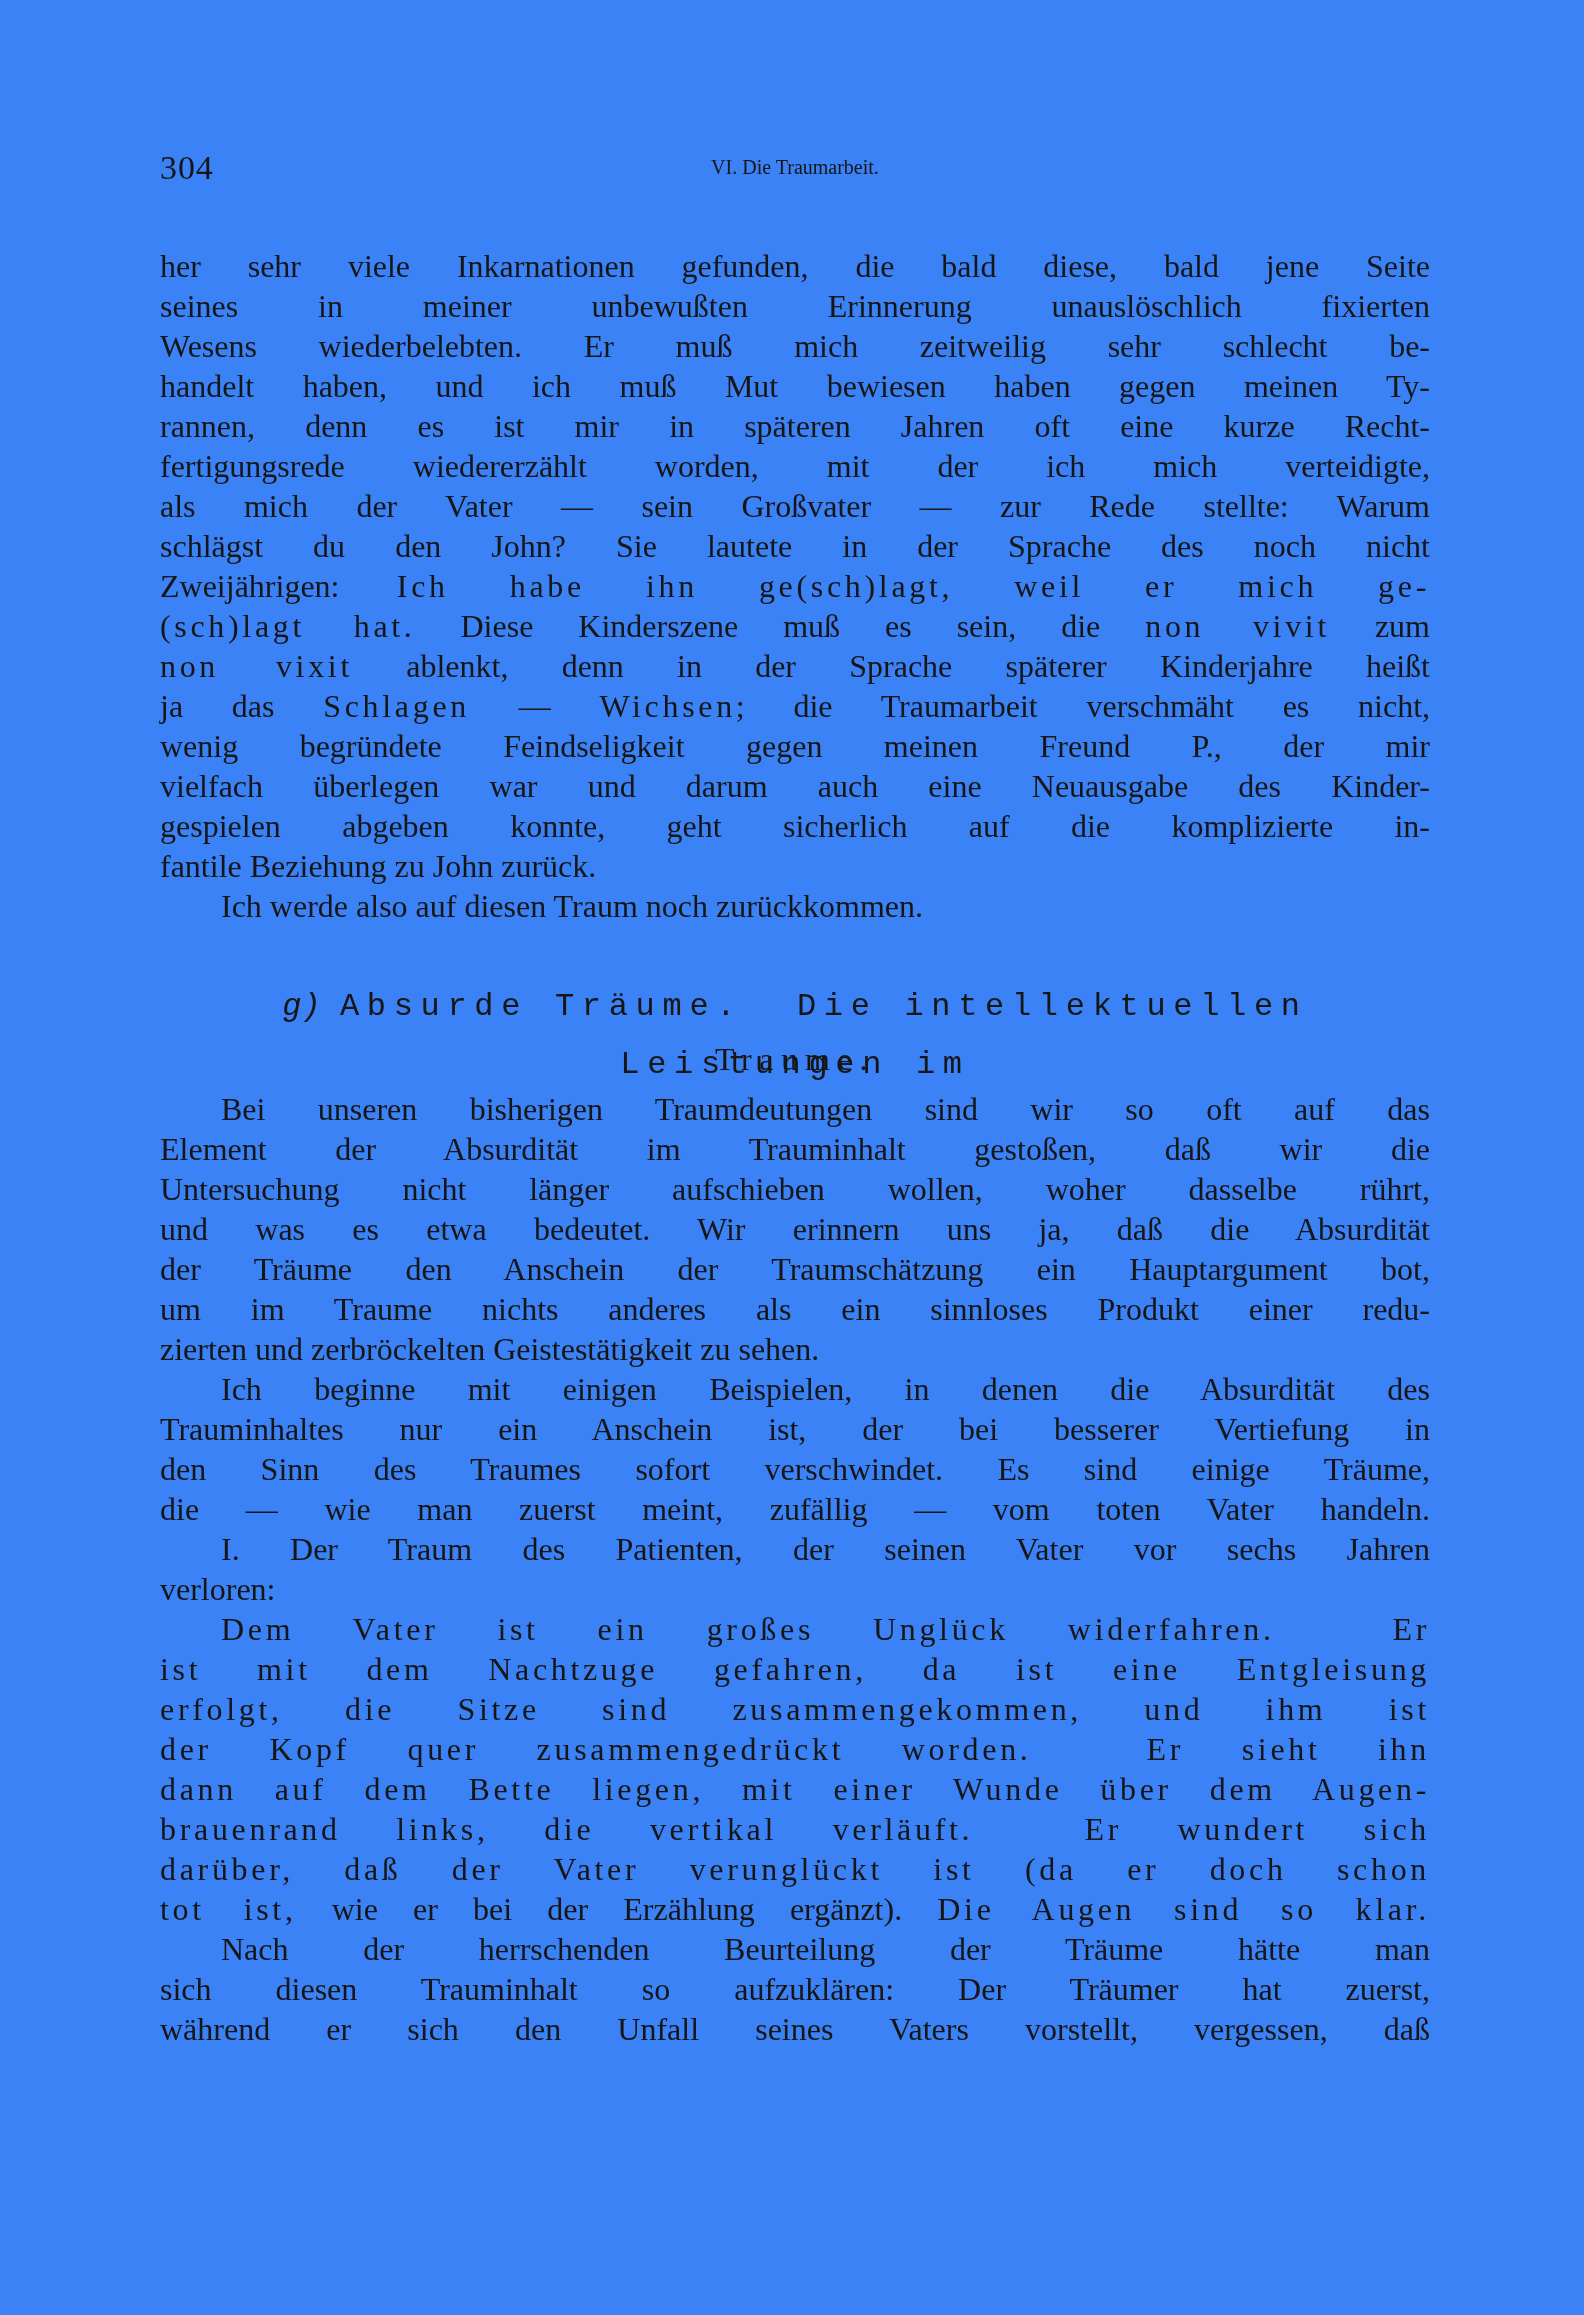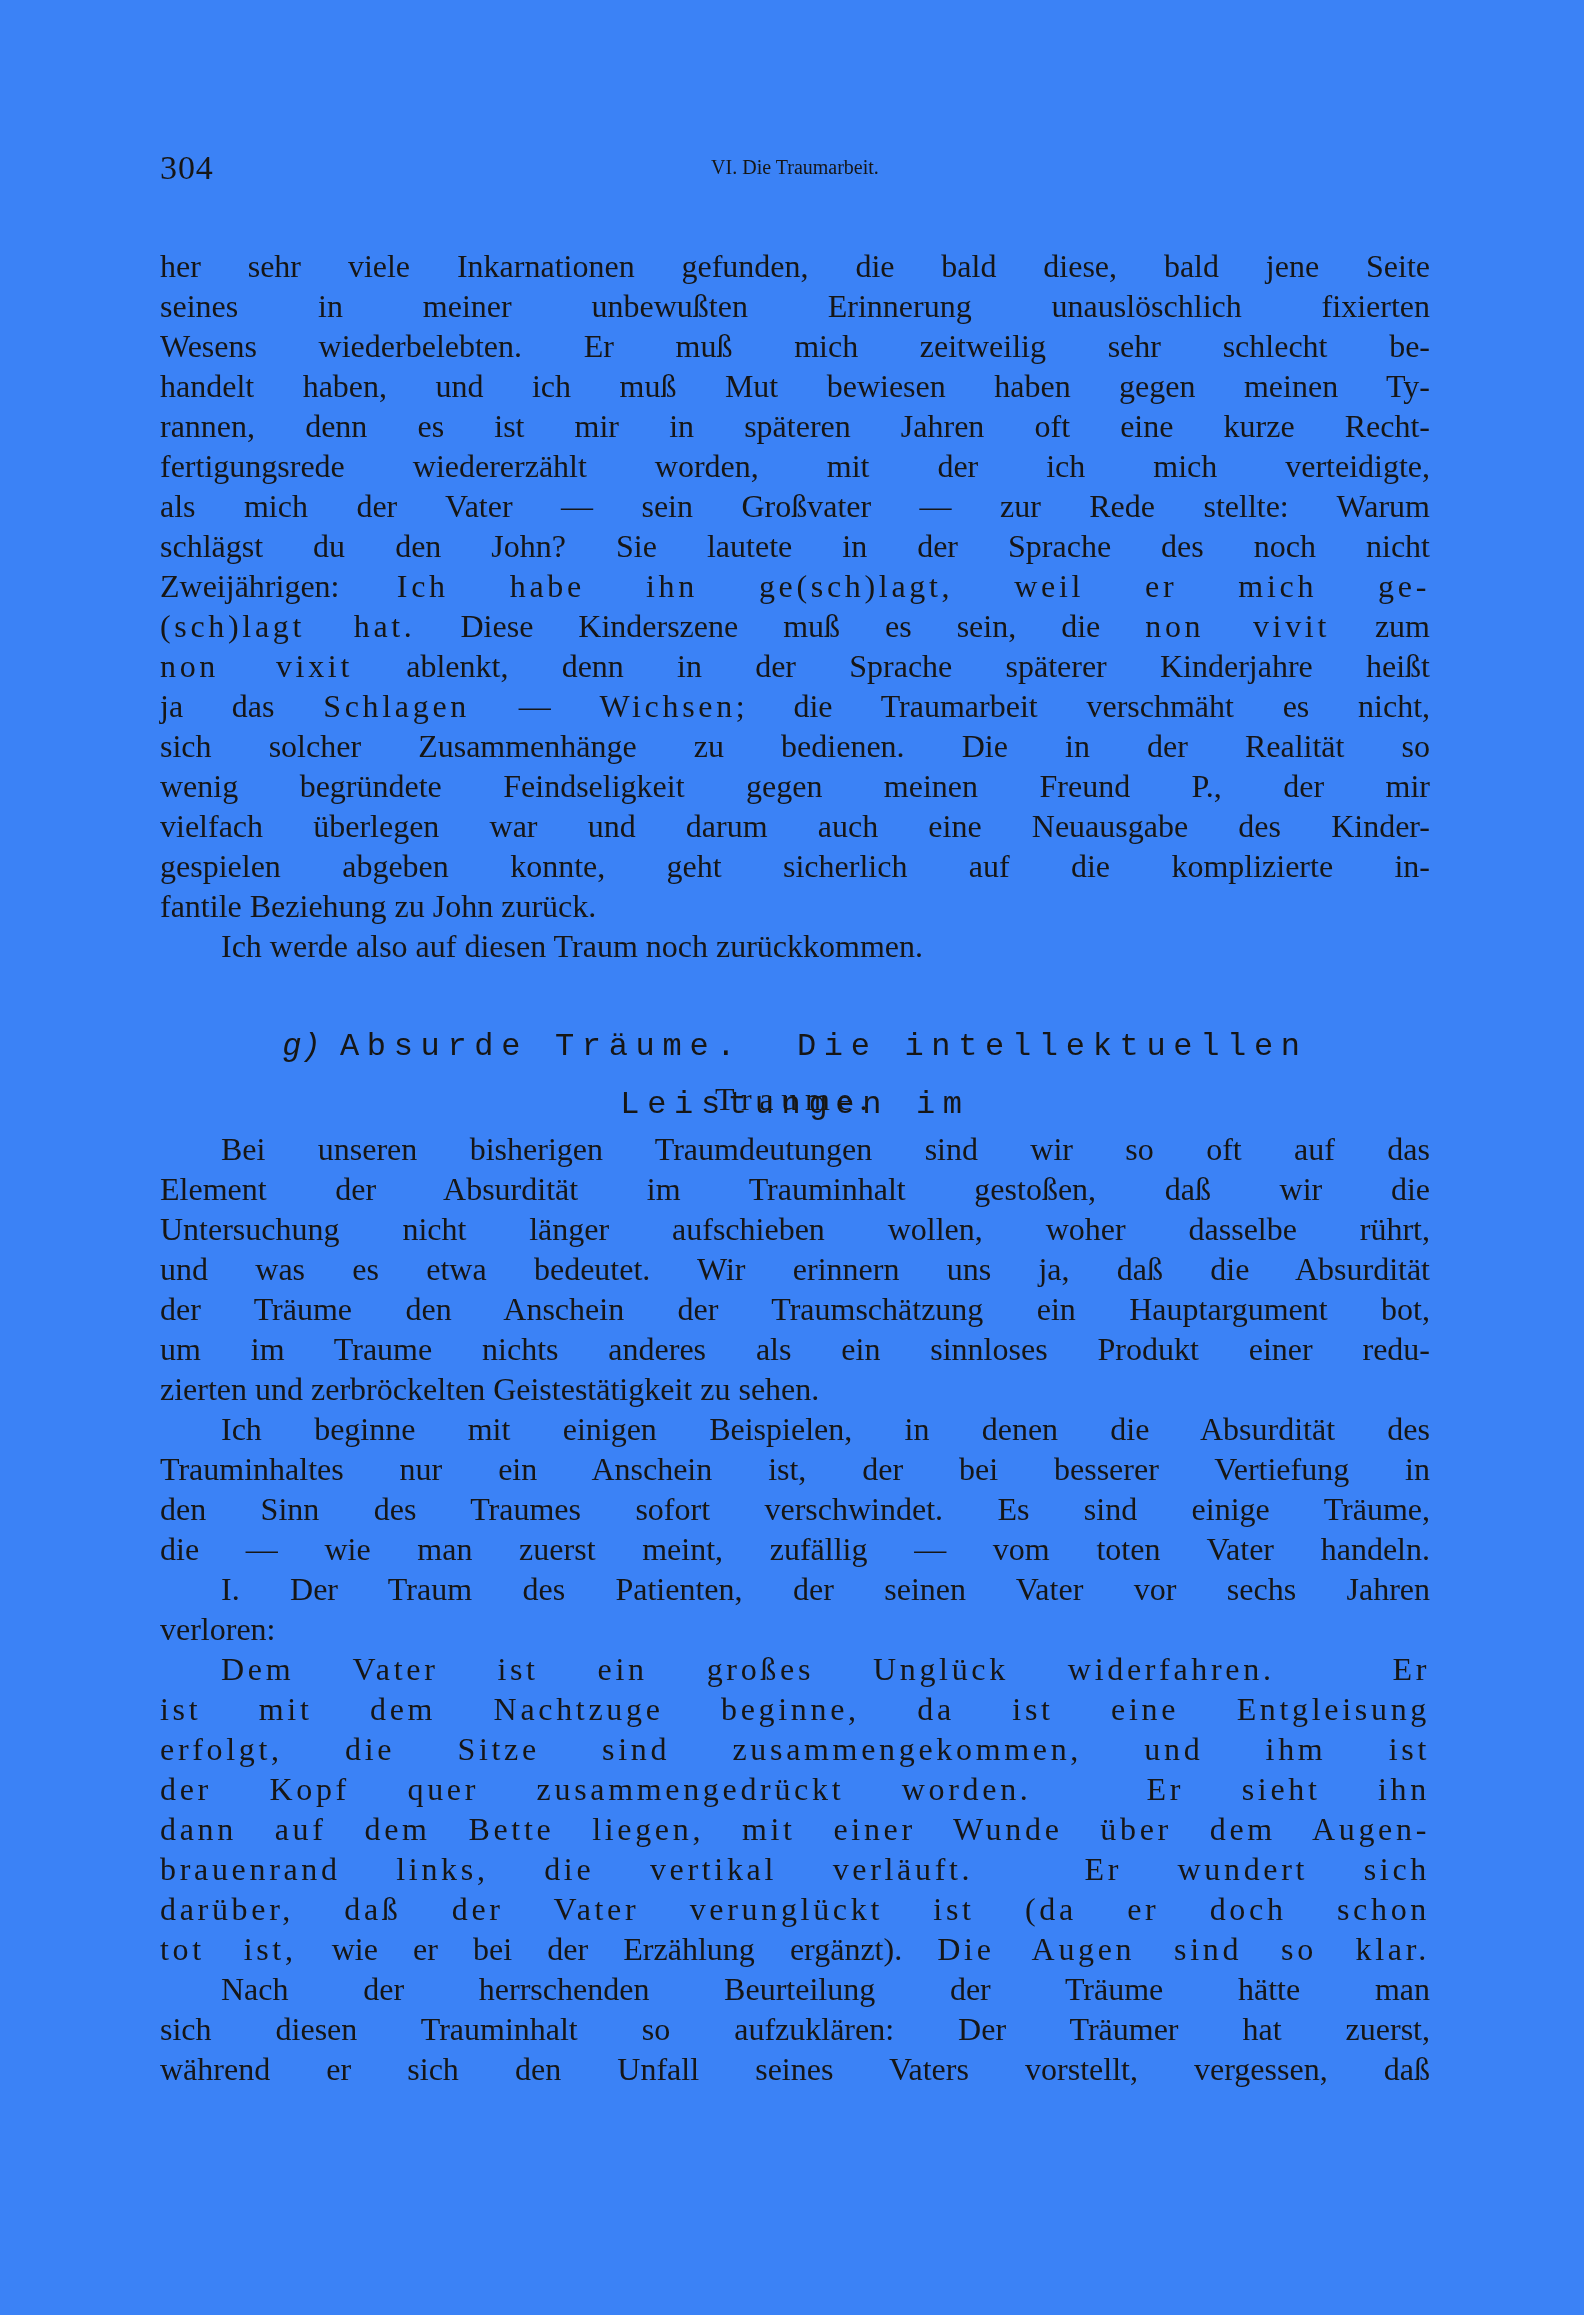--- a/index.html
+++ b/index.html
@@ -93,21 +93,20 @@
         <div class="line jf"><span>Wesens wiederbelebten. Er muß mich zeitweilig sehr schlecht be-</span></div>
         <div class="line jf"><span>handelt haben, und ich muß Mut bewiesen haben gegen meinen Ty-</span></div>
         <div class="line jf"><span>rannen, denn es ist mir in späteren Jahren oft eine kurze Recht-</span></div>
         <div class="line jf"><span>fertigungsrede wiedererzählt worden, mit der ich mich verteidigte,</span></div>
         <div class="line jf"><span>als mich der Vater — sein Großvater — zur Rede stellte: Warum</span></div>
         <div class="line jf"><span>schlägst du den John? Sie lautete in der Sprache des noch nicht</span></div>
         <div class="line jf"><span>Zweijährigen: </span><span class="sp">Ich habe ihn ge(sch)lagt, weil er mich ge-</span></div>
         <div class="line jf"><span class="sp">(sch)lagt hat.</span><span> Diese Kinderszene muß es sein, die </span><span class="sp">non vivit</span><span> zum</span></div>
         <div class="line jf"><span class="sp">non vixit</span><span> ablenkt, denn in der Sprache späterer Kinderjahre heißt</span></div>
         <div class="line jf"><span>ja das </span><span class="sp">Schlagen</span><span> — </span><span class="sp">Wichsen</span><span>; die Traumarbeit verschmäht es nicht,</span></div>
-        <div class="line jf"><span>sich solcher Zusammenhänge zu bedienen. Die in der Realität so</span></div>
         <div class="line jf"><span>wenig begründete Feindseligkeit gegen meinen Freund P., der mir</span></div>
         <div class="line jf"><span>vielfach überlegen war und darum auch eine Neuausgabe des Kinder-</span></div>
         <div class="line jf"><span>gespielen abgeben konnte, geht sicherlich auf die komplizierte in-</span></div>
         <div class="line"><span>fantile Beziehung zu John zurück.</span></div>
       </div>
       <div class="block para">
         <div class="line indent"><span>Ich werde also auf diesen Traum noch zurückkommen.</span></div>
       </div>
       <div class="block heading">
         <div class="line"><span class="it">g)</span><span> </span><span class="sp">Absurde Träume.&nbsp; Die intellektuellen Leistungen im</span></div>
@@ -127,21 +126,21 @@
         <div class="line jf"><span>Trauminhaltes nur ein Anschein ist, der bei besserer Vertiefung in</span></div>
         <div class="line jf"><span>den Sinn des Traumes sofort verschwindet. Es sind einige Träume,</span></div>
         <div class="line jf"><span>die — wie man zuerst meint, zufällig — vom toten Vater handeln.</span></div>
       </div>
       <div class="block para">
         <div class="line jf indent"><span>I. Der Traum des Patienten, der seinen Vater vor sechs Jahren</span></div>
         <div class="line"><span>verloren:</span></div>
       </div>
       <div class="block para">
         <div class="line jf indent"><span class="sp">Dem Vater ist ein großes Unglück widerfahren.&nbsp; Er</span></div>
-        <div class="line jf"><span class="sp">ist mit dem Nachtzuge beginne, da ist eine Entgleisung</span></div>
+        <div class="line jf"><span class="sp">ist mit dem Nachtzuge gefahren, da ist eine Entgleisung</span></div>
         <div class="line jf"><span class="sp">erfolgt, die Sitze sind zusammengekommen, und ihm ist</span></div>
         <div class="line jf"><span class="sp">der Kopf quer zusammengedrückt worden.&nbsp; Er sieht ihn</span></div>
         <div class="line jf"><span class="sp">dann auf dem Bette liegen, mit einer Wunde über dem Augen-</span></div>
         <div class="line jf"><span class="sp">brauenrand links, die vertikal verläuft.&nbsp; Er wundert sich</span></div>
         <div class="line jf"><span class="sp">darüber, daß der Vater verunglückt ist (da er doch schon</span></div>
         <div class="line jf"><span class="sp">tot ist,</span><span> wie er bei der Erzählung ergänzt). </span><span class="sp">Die Augen sind so klar.</span></div>
       </div>
       <div class="block para">
         <div class="line jf indent"><span>Nach der herrschenden Beurteilung der Träume hätte man</span></div>
         <div class="line jf"><span>sich diesen Trauminhalt so aufzuklären: Der Träumer hat zuerst,</span></div>

